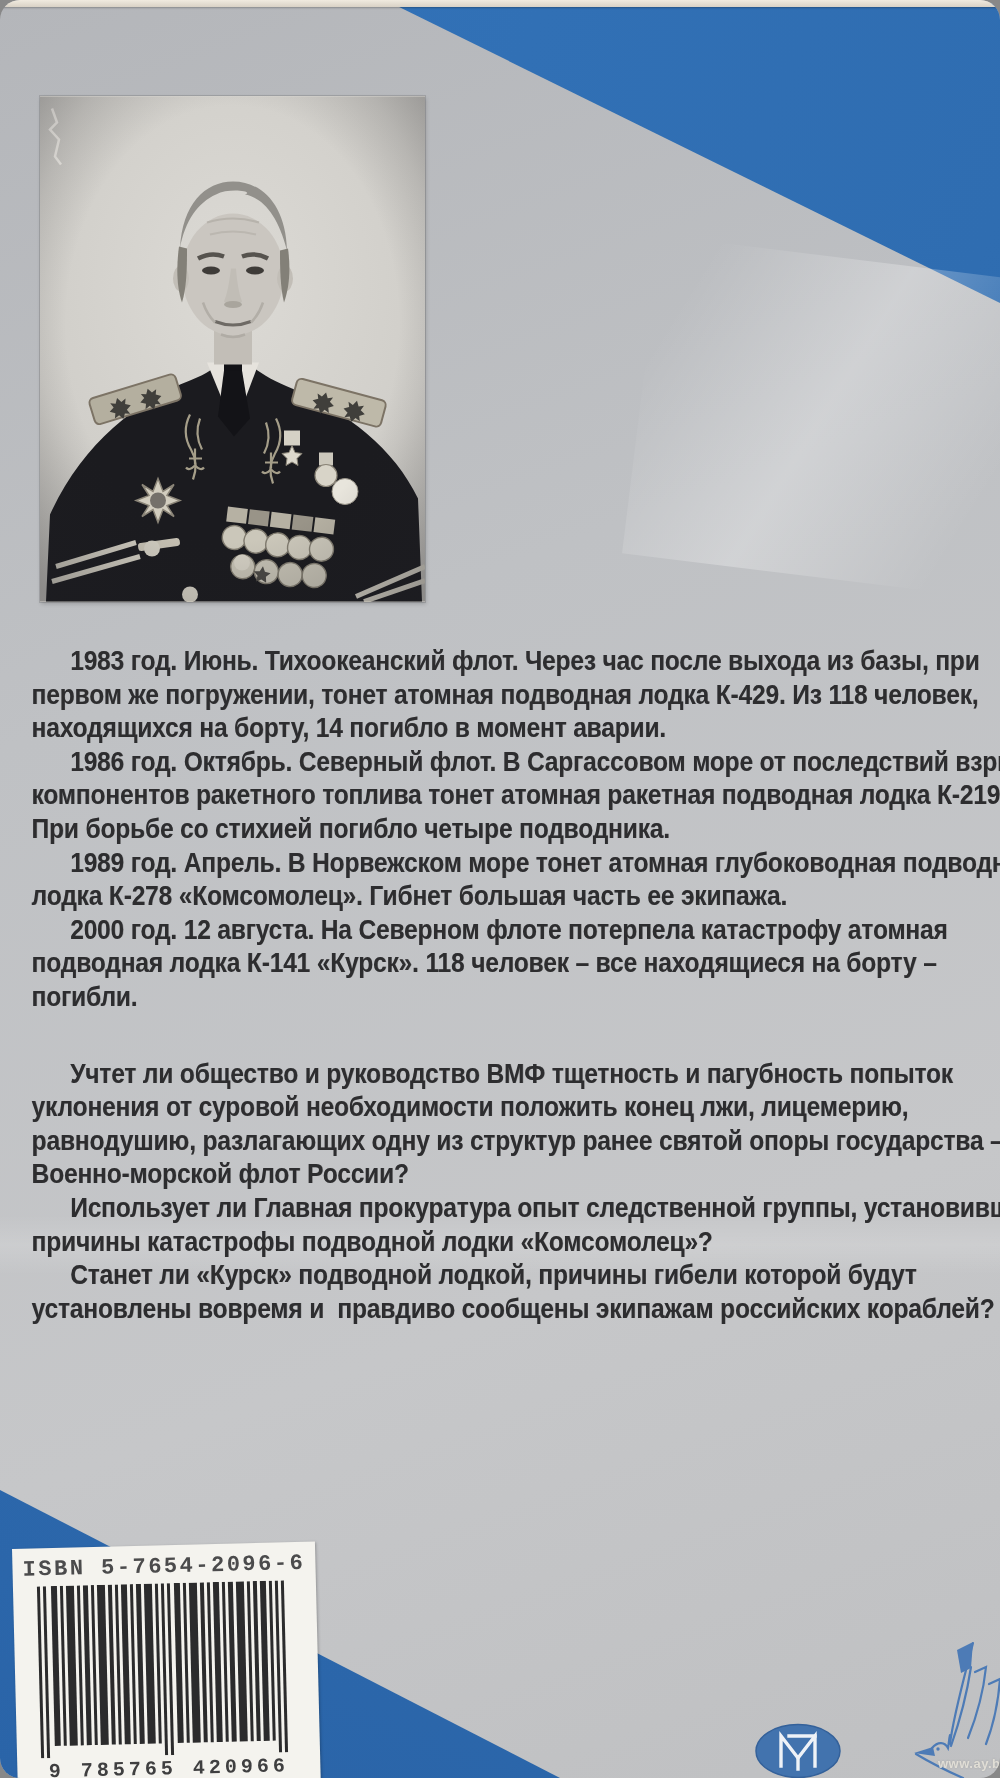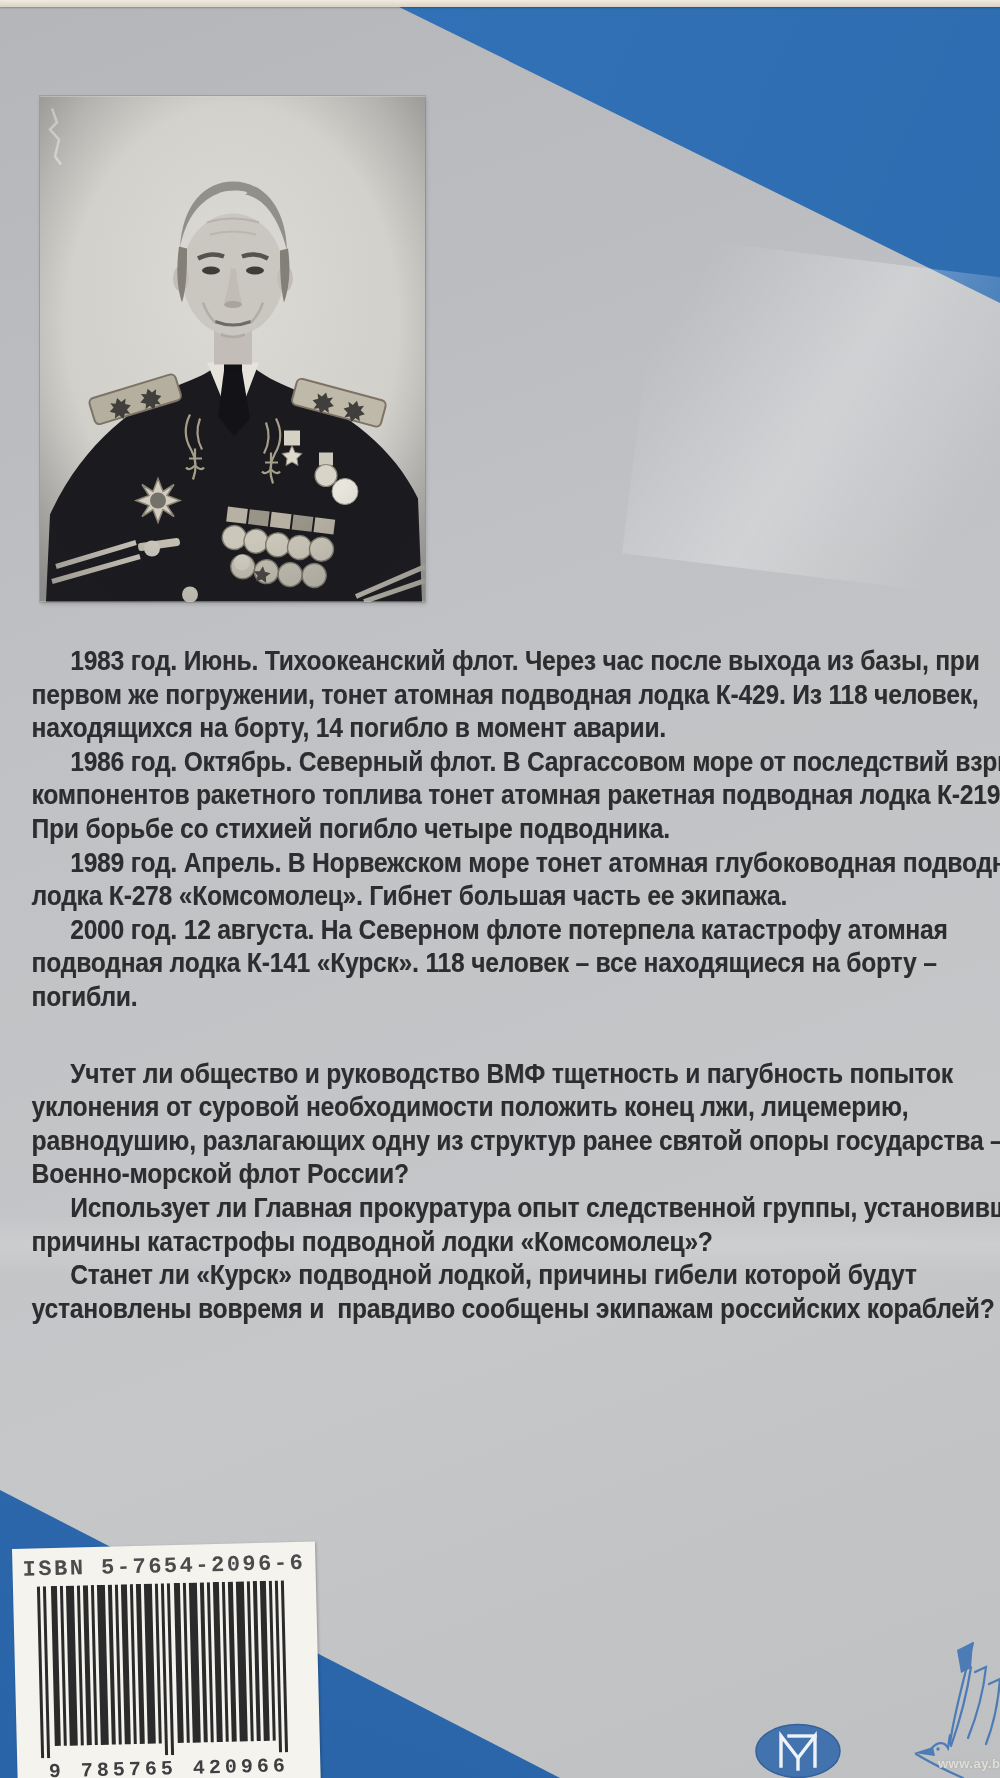--- a/index.html
+++ b/index.html
@@ -3,20 +3,21 @@
 <meta charset="utf-8">
 <style>
   html,body{margin:0;padding:0;background:#888;}
   .page{
     position:relative;
     width:1000px;height:1778px;
     margin:0 auto;
     overflow:hidden;
     background:linear-gradient(160deg,#b4b6ba 0%,#bfc1c4 35%,#c6c7c9 70%,#bfc0c2 100%);
     font-family:"Liberation Sans", sans-serif;
+    border-radius:20px;
   }
   
   .top-edge{
     position:absolute;left:0;top:0;width:1000px;height:7px;
     background:linear-gradient(#f0eadf,#d9d2c6);
     box-shadow:0 1px 2px rgba(0,0,0,.25);
     z-index:3;
   }
   
   .blue-top{

